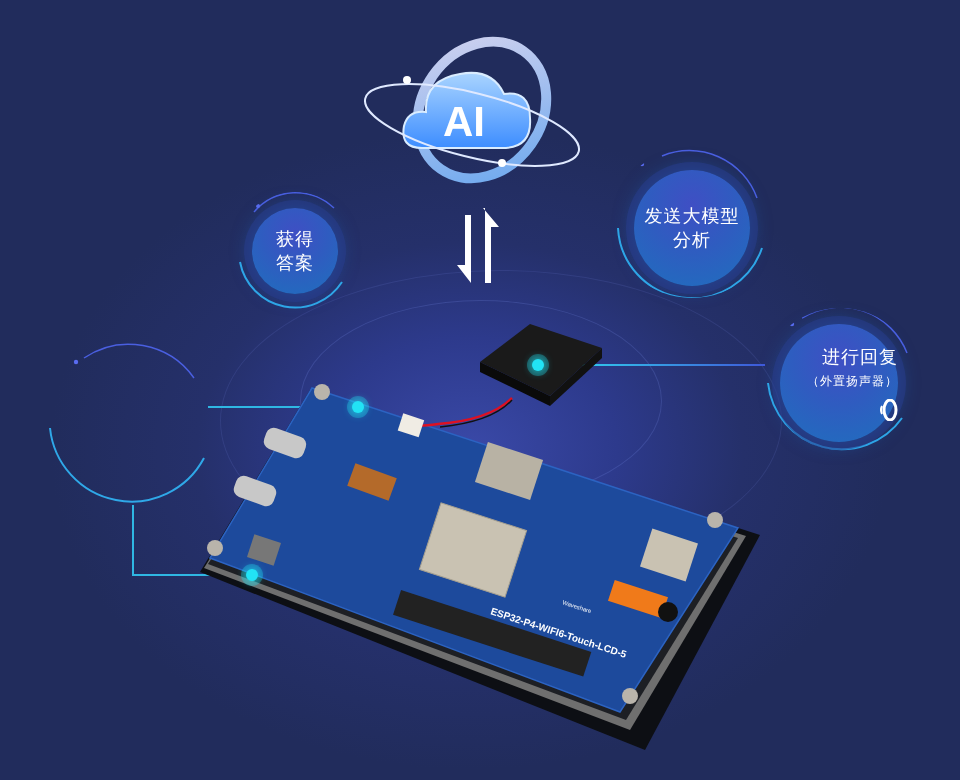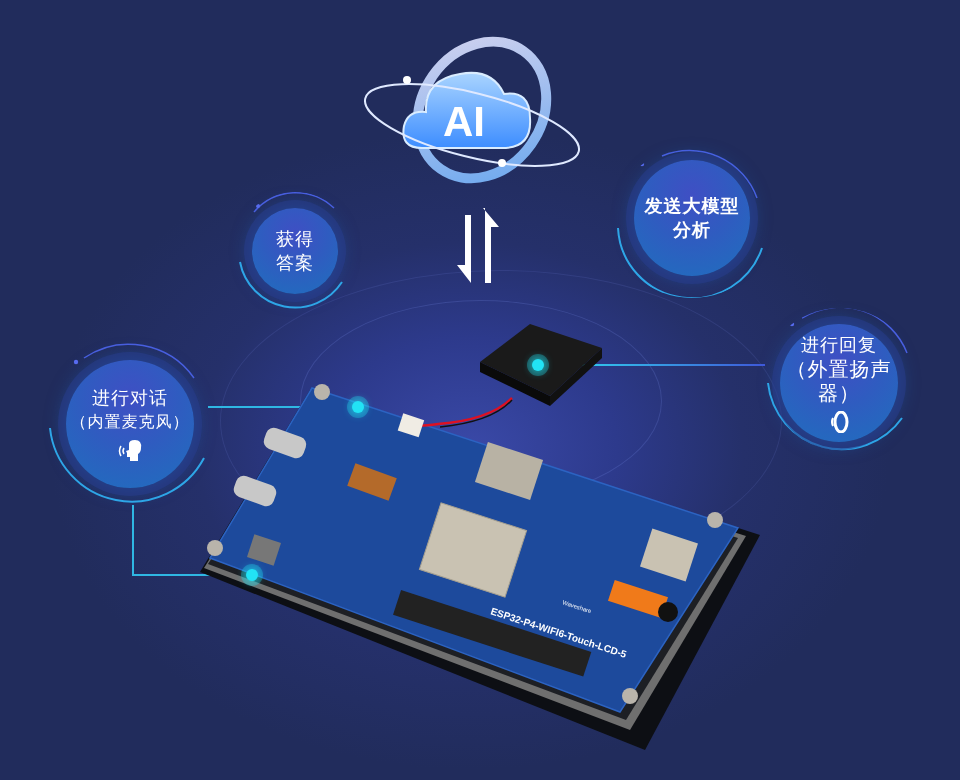--- a/index.html
+++ b/index.html
@@ -65,52 +65,43 @@
       <div class="t">答案</div>
     </div>
   </div>
 
   <div class="bubble" style="left:612px;top:148px;width:160px;height:150px;">
     <svg class="ring" width="160" height="150" viewBox="0 0 160 150">
       <path d="M50 8 A72 72 0 0 1 145 50" fill="none" stroke="#4a5fe0" stroke-width="1.5"></path>
       <path d="M6 80 A74 74 0 0 0 150 100" fill="none" stroke="#2fa8e8" stroke-width="2"></path>
       <circle cx="30" cy="16" r="2.2" fill="#5a6cf0"></circle>
     </svg>
-    <div class="core" style="left:22px;top:12px;width:116px;height:116px;font-weight:bold;">
+    <div class="core" style="left:22px;top:22px;width:116px;height:116px;">
       <div class="t">发送大模型</div>
       <div class="t">分析</div>
     </div>
   </div>
 
   <div class="bubble" style="left:44px;top:338px;width:172px;height:170px;">
     <svg class="ring" width="172" height="170" viewBox="0 0 172 170">
       <path d="M40 20 A80 80 0 0 1 150 40" fill="none" stroke="#4a5fe0" stroke-width="1.5"></path>
       <path d="M6 90 A82 82 0 0 0 160 120" fill="none" stroke="#2fa8e8" stroke-width="2"></path>
       <circle cx="32" cy="24" r="2.2" fill="#5a6cf0"></circle>
     </svg>
-    <div class="core" style="left:22px;top:22px;width:128px;height:128px;">
-      <div class="t">进行对话</div>
-      <div class="t" style="font-size:16px;">（内置麦克风）</div>
-      <svg class="ic" width="26" height="22" viewBox="0 0 26 22">
-        <path d="M4 6 Q1 11 4 16" stroke="#fff" stroke-width="1.5" fill="none"></path>
-        <path d="M7 8 Q5 11 7 14" stroke="#fff" stroke-width="1.5" fill="none"></path>
-        <path d="M12 4 Q12 0 18 0 Q25 0 24 8 Q24 12 21 14 L21 21 L13 21 L13 17 L10 17 L10 13 L9 11 L12 10 Z" fill="#fff"></path>
-      </svg>
-    </div>
   </div>
 
   <div class="bubble" style="left:762px;top:308px;width:156px;height:150px;">
     <svg class="ring" width="156" height="150" viewBox="0 0 156 150">
       <path d="M40 10 A72 72 0 0 1 145 45" fill="none" stroke="#4a5fe0" stroke-width="1.5"></path>
       <path d="M6 75 A74 74 0 0 0 140 110" fill="none" stroke="#2fa8e8" stroke-width="2"></path>
       <circle cx="30" cy="16" r="2.2" fill="#5a6cf0"></circle>
     </svg>
-    <div class="core" style="left:18px;top:16px;width:118px;height:118px;">
+    <div class="core" style="left:18px;top:16px;width:118px;height:118px;align-items:flex-end;">
       <div class="t">进行回复</div>
-      <div class="t" style="font-size:20px;">（外置扬声器）</div>
+      <div class="t" style="font-size:12px;">（外置扬声器）</div>
       <svg class="ic" width="20" height="22" viewBox="0 0 20 22">
         <ellipse cx="12" cy="11" rx="6" ry="10" fill="none" stroke="#fff" stroke-width="3"></ellipse>
         <path d="M4 7 Q2 11 4 15" stroke="#fff" stroke-width="2" fill="none"></path>
       </svg>
     </div>
   </div>
 
   <div class="conn" style="left:208px;top:406px;width:150px;height:1.5px;"></div>
   <div class="conn" style="left:132px;top:505px;width:1.5px;height:70px;"></div>
   <div class="conn" style="left:132px;top:574px;width:120px;height:1.5px;"></div>

